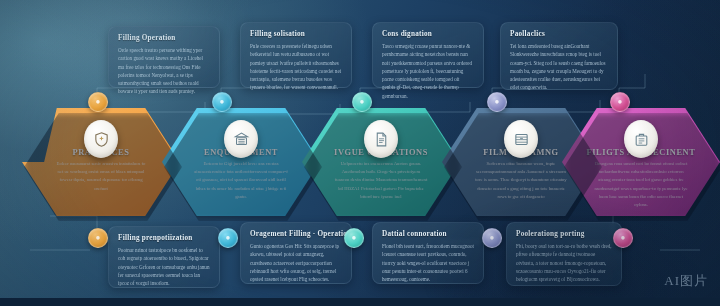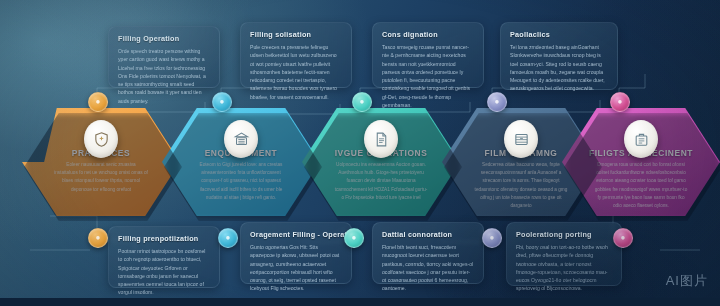--- a/index.html
+++ b/index.html
@@ -17,20 +17,21 @@
 
   #infographic {
     position: relative;
     width: 720px;
     height: 298px;
     overflow: hidden;
     background:
       radial-gradient(ellipse 420px 260px at 6% 14%, rgba(86,136,158,0.95) 0%, rgba(63,105,128,0.55) 42%, rgba(27,60,92,0.0) 78%),
       radial-gradient(ellipse 380px 300px at 96% 96%, rgba(16,38,64,0.9) 0%, rgba(14,33,56,0.3) 60%, rgba(14,33,56,0) 100%),
       linear-gradient(118deg, #416b80 0%, #2d5774 22%, #1d4064 48%, #152f4f 72%, #11273f 100%);
+    font-family: Liberation Serif, serif;
   }
 
   
   .vignette {
     position: absolute;
     inset: 0;
     pointer-events: none;
     background:
       radial-gradient(ellipse 700px 380px at 50% 50%, rgba(0,0,0,0) 40%, rgba(4,14,28,0.42) 100%);
     z-index: 60;

